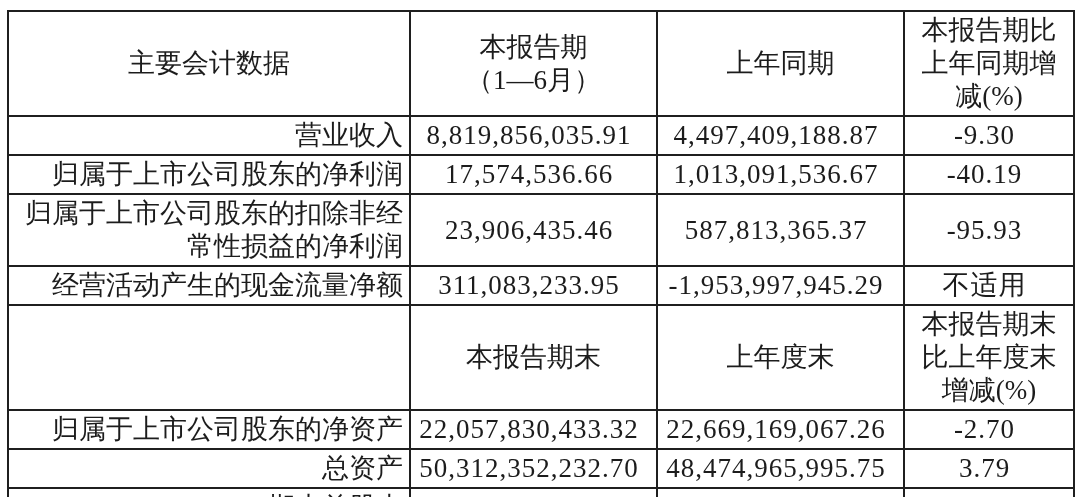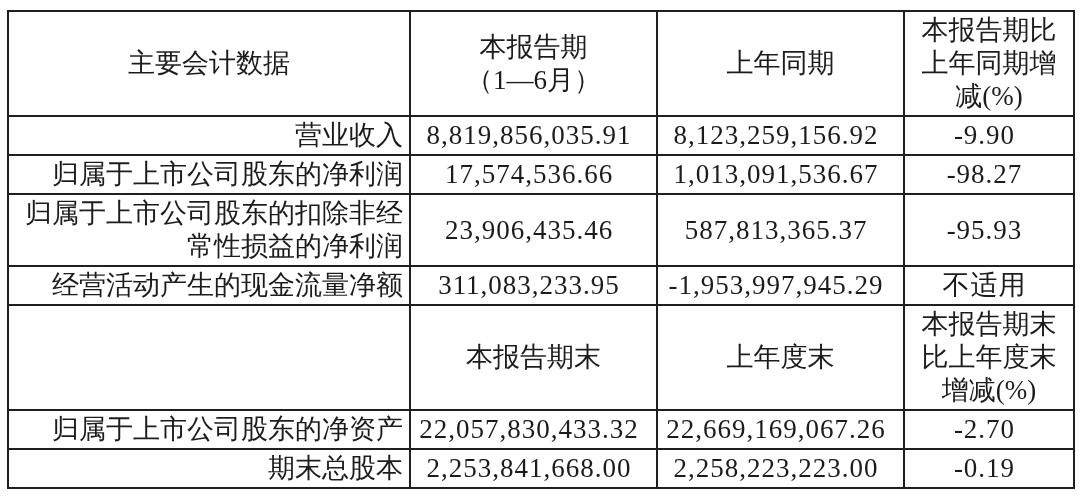--- a/index.html
+++ b/index.html
@@ -73,29 +73,29 @@
 （1—6月）</td>
         <td class="h">上年同期</td>
         <td class="h">本报告期比
 上年同期增
 减(%)</td>
       </tr>
 
       <tr class="r1">
         <td class="c-label">营业收入</td>
         <td class="c-num">8,819,856,035.91</td>
-        <td class="c-num">8,123,259,156.92</td>
-        <td class="c-num">-9.90</td>
+        <td class="c-num">4,497,409,188.87</td>
+        <td class="c-num">-9.30</td>
       </tr>
 
       <tr class="r2">
         <td class="c-label">归属于上市公司股东的净利润</td>
         <td class="c-num">17,574,536.66</td>
         <td class="c-num">1,013,091,536.67</td>
-        <td class="c-num">-98.27</td>
+        <td class="c-num">-40.19</td>
       </tr>
 
       <tr class="r3">
         <td class="c-label">归属于上市公司股东的扣除非经常性损益的净利润</td>
         <td class="c-num">23,906,435.46</td>
         <td class="c-num">587,813,365.37</td>
         <td class="c-num">-95.93</td>
       </tr>
 
       <tr class="r4">
@@ -114,20 +114,26 @@
 增减(%)</td>
       </tr>
 
       <tr class="r5">
         <td class="c-label">归属于上市公司股东的净资产</td>
         <td class="c-num">22,057,830,433.32</td>
         <td class="c-num">22,669,169,067.26</td>
         <td class="c-num">-2.70</td>
       </tr>
 
+      <tr class="r6">
+        <td class="c-label">总资产</td>
+        <td class="c-num">50,312,352,232.70</td>
+        <td class="c-num">48,474,965,995.75</td>
+        <td class="c-num">3.79</td>
+      </tr>
 
       <tr class="r7">
         <td class="c-label">期末总股本</td>
         <td class="c-num">2,253,841,668.00</td>
         <td class="c-num">2,258,223,223.00</td>
         <td class="c-num">-0.19</td>
       </tr>
     </tbody>
   </table>
 </div>

